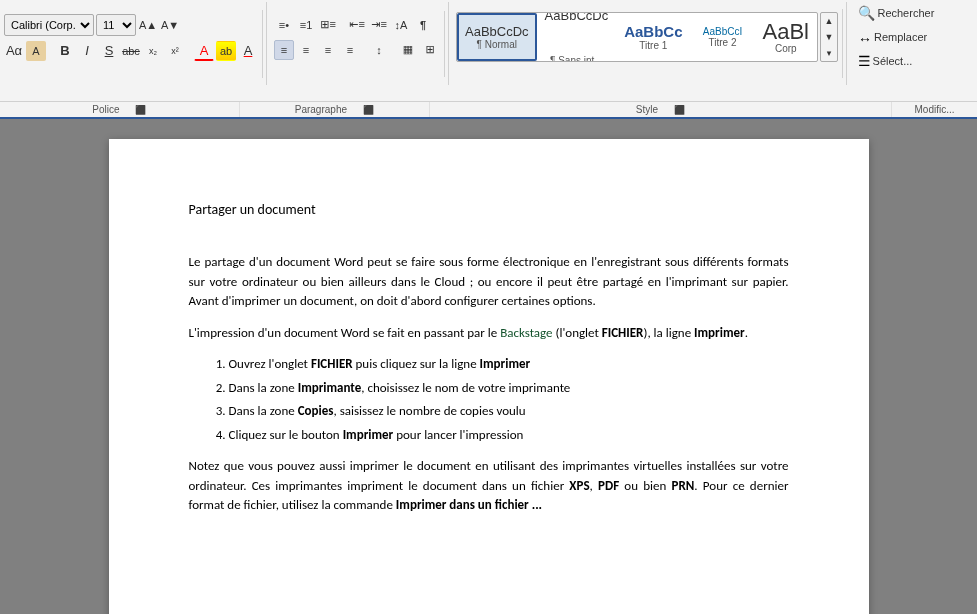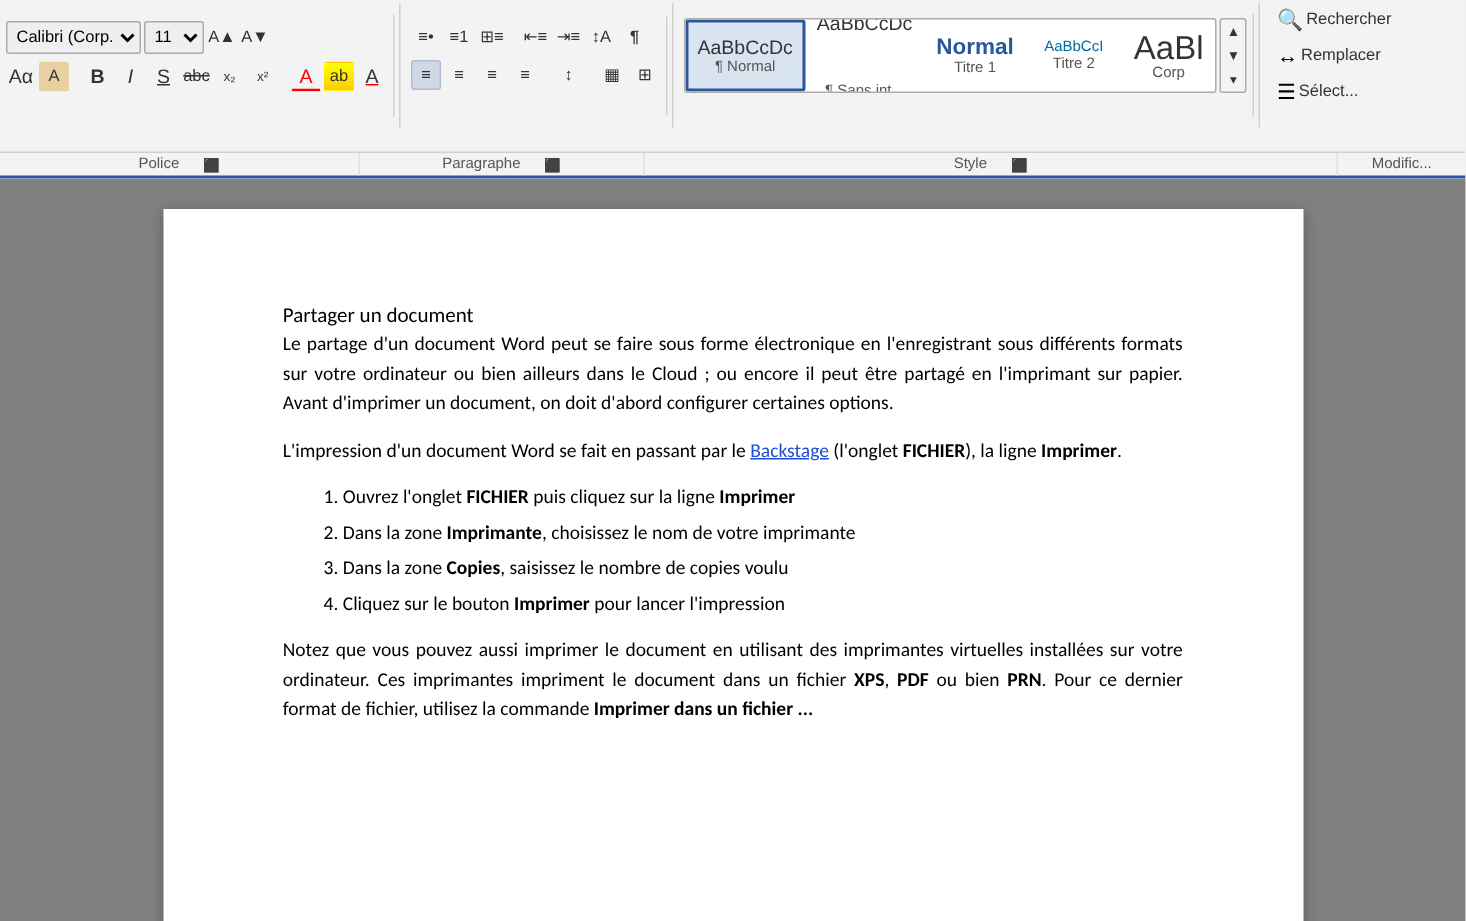--- a/index.html
+++ b/index.html
@@ -11,23 +11,23 @@
     .font-select { width: 90px; height: 22px; font-size: 11px; border: 1px solid #ababab; border-radius: 2px; padding: 0 2px; }
     .size-select { width: 40px; height: 22px; font-size: 11px; border: 1px solid #ababab; border-radius: 2px; padding: 0 2px; }
     .small-btn { width: 20px; height: 20px; border: 1px solid transparent; border-radius: 2px; cursor: pointer; font-size: 11px; display: inline-flex; align-items: center; justify-content: center; background: transparent; color: #333; }
     .style-item { padding: 4px 8px; border: 2px solid transparent; border-radius: 2px; cursor: pointer; font-size: 11px; min-width: 70px; text-align: center; white-space: nowrap; }
     .style-item.active { border-color: #2b579a; background: #dce6f4; }
 
     
     .doc-area { background: #808080; overflow-y: auto; height: calc(100vh - 110px); display: flex; justify-content: center; padding: 20px 0; }
     .doc-page { background: white; width: 760px; min-height: 500px; padding: 60px 80px; box-shadow: 0 2px 8px rgba(0,0,0,0.3); font-family: 'Calibri', 'Segoe UI', sans-serif; font-size: 13px; color: #000; line-height: 1.5; }
 
-    .doc-title { font-size: 14px; font-weight: normal; margin-bottom: 0; color: #000; }
+    .doc-title { font-size: 14px; font-weight: normal; margin-bottom: 32px; color: #000; }
     .doc-para { margin-bottom: 12px; text-align: justify; }
-    .doc-link { color: #1d4ed8; text-decoration: underline; }
+    .doc-link { color: #14532d; }
     .doc-list { margin-left: 40px; margin-bottom: 12px; }
     .doc-list li { margin-bottom: 4px; }
     .toolbar-section { display: flex; align-items: center; padding: 3px 4px; gap: 2px; border-right: 1px solid #d0d0d0; }
 
     .highlight-btn { background: linear-gradient(to bottom, #ffff00, #ffcc00); }
 
     
     .full-ribbon { background: #f3f3f3; border-bottom: 2px solid #2b579a; }
     .ribbon-top-row { display: flex; align-items: center; min-height: 56px; padding-bottom: 14px; }
     .ribbon-bottom-labels { display: flex; height: 16px; border-top: 1px solid #d0d0d0; }
@@ -103,21 +103,21 @@
             <div style="font-size:13px; color:#333;">AaBbCcDc</div>
             <div style="font-size:10px; color:#555;">¶ Normal</div>
           </div>
 
           <div class="style-item" style="padding:2px 6px; height:100%; display:flex; flex-direction:column; align-items:center; justify-content:center; min-width:72px;">
             <div style="font-size:13px; color:#333;">AaBbCcDc</div>
             <div style="font-size:10px; color:#555;margin-top:32px;">¶ Sans int...</div>
           </div>
 
           <div class="style-item" style="padding:2px 6px; height:100%; display:flex; flex-direction:column; align-items:center; justify-content:center; min-width:64px;">
-            <div style="font-size:15px; color:#2b579a; font-weight:bold;">Normal</div>
+            <div style="font-size:15px; color:#2b579a; font-weight:bold;">AaBbCc</div>
             <div style="font-size:10px; color:#555;">Titre 1</div>
           </div>
 
           <div class="style-item" style="padding:2px 6px; height:100%; display:flex; flex-direction:column; align-items:center; justify-content:center; min-width:64px;">
             <div style="font-size:10px; color:#0369a1;">AaBbCcI</div>
             <div style="font-size:10px; color:#555;">Titre 2</div>
           </div>
 
           <div class="style-item" style="padding:2px 6px; height:100%; display:flex; flex-direction:column; align-items:center; justify-content:center; min-width:56px;">
             <div style="font-size:22px; color:#333; font-weight:normal; line-height:1;">AaBl</div>

